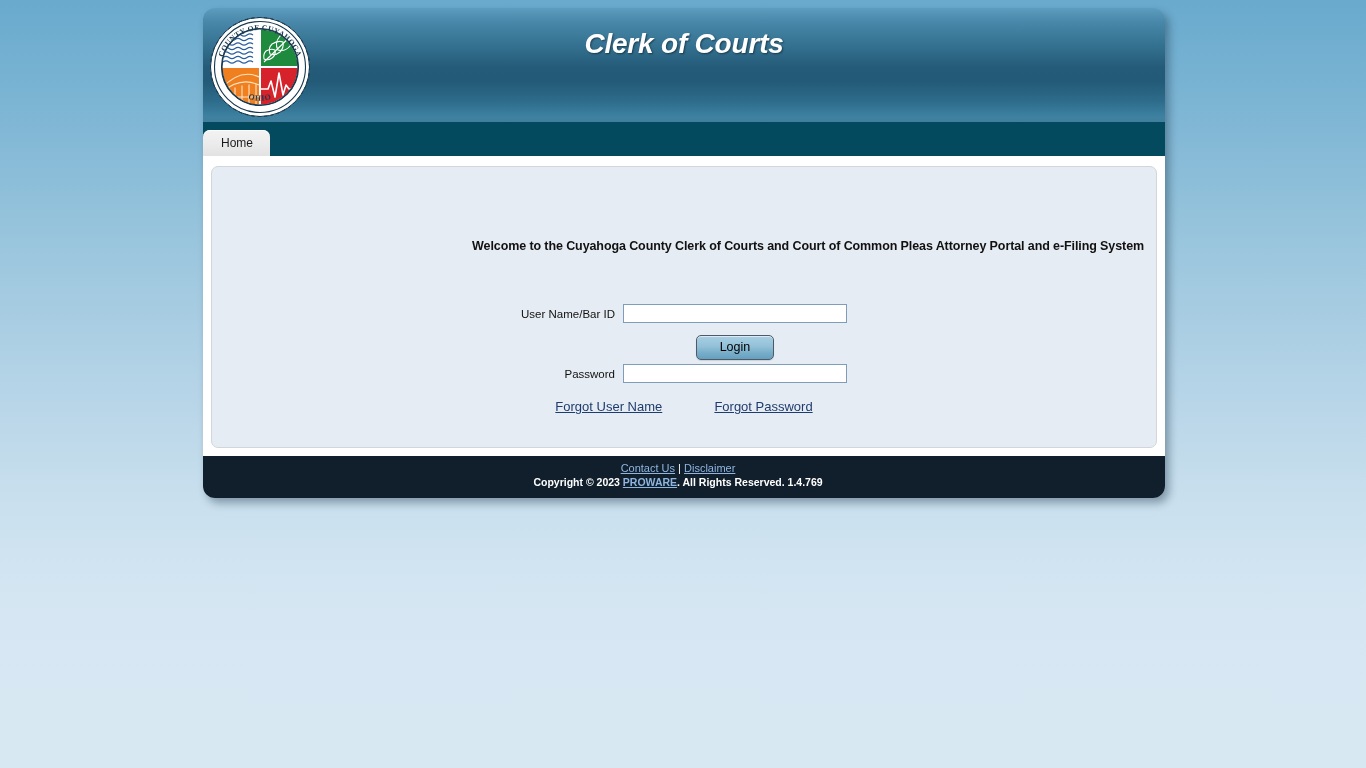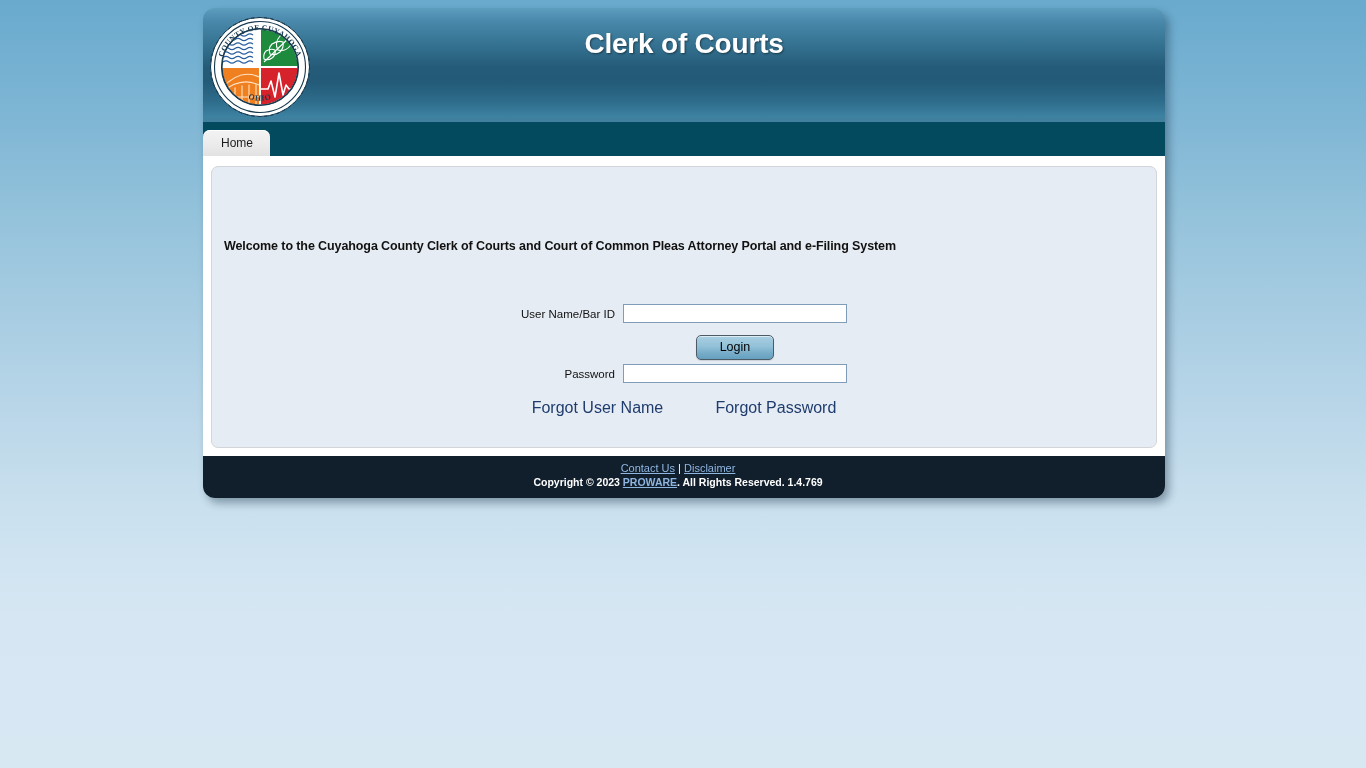--- a/index.html
+++ b/index.html
@@ -69,21 +69,21 @@
     right: 0;
     top: 19px;
     text-align: center;
     color: #ffffff;
     font-size: 28px;
     font-weight: bold;
     line-height: 33px;
     letter-spacing: -0.2px;
     text-shadow: 1px 1px 2px rgba(0,0,0,0.45);
   }
-  .banner-title .line2 { display: block; }
+  .banner-title .line2 { display: block; font-style: italic; }
 
   
   .navbar {
     position: relative;
     height: 34px;
     background: #044a5f;
   }
   .nav-tabs {
     position: absolute;
     left: 0;
@@ -111,21 +111,21 @@
 
   .panel {
     border: 1px solid #d2d6da;
     border-radius: 7px;
     background: #e6ecf3;
     min-height: 240px;
     padding: 16px 12px 24px 12px;
   }
 
   .welcome {
-    text-align: left;
+    text-align: right;
     font-size: 12.5px;
     font-weight: bold;
     color: #111;
     margin-top: 56px;
     letter-spacing: -0.1px;
   }
 
   
   .login-form {
     margin: 0 auto;
@@ -168,21 +168,22 @@
     cursor: pointer;
     box-shadow: inset 0 1px 0 rgba(255,255,255,0.6), 0 1px 1px rgba(0,0,0,0.12);
   }
 
   .forgot-row {
     margin-top: 14px;
     text-align: center;
   }
   .forgot-row a {
     color: #1f3c6e;
-    font-size: 16px;
+    font-size: 13px;
+    text-decoration: underline;
     cursor: pointer;
     text-align: right;
   }
   .forgot-gap { display: inline-block; width: 46px; }
 
   
   .footer {
     background: #111f2d;
     border-bottom-left-radius: 12px;
     border-bottom-right-radius: 12px;

